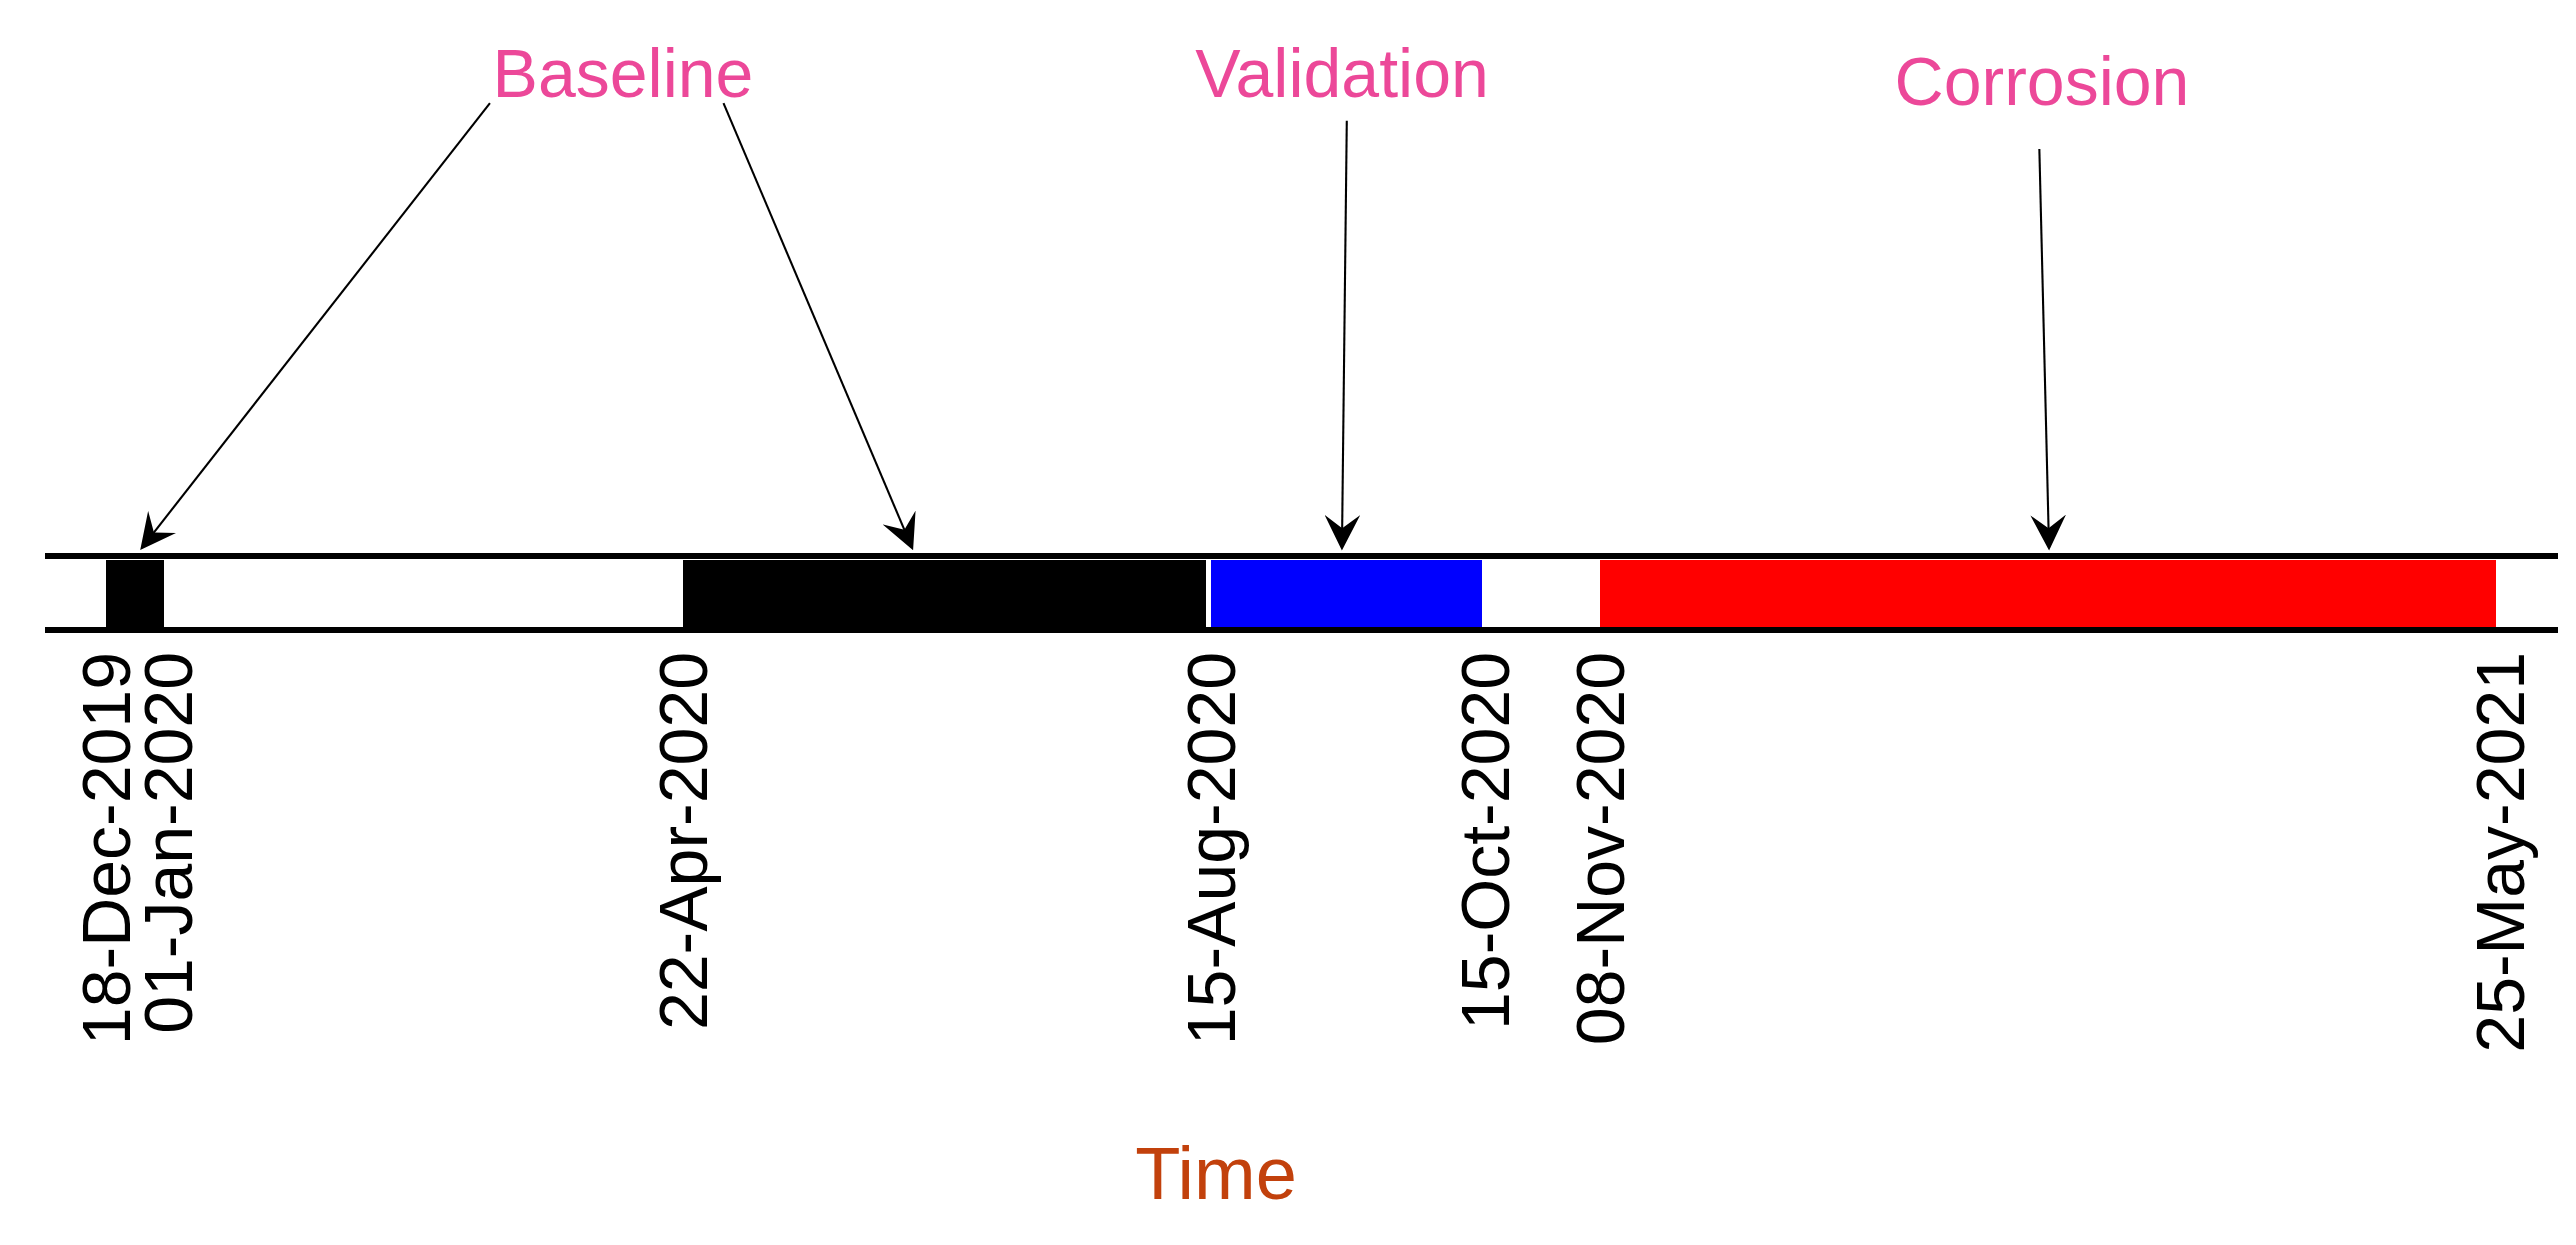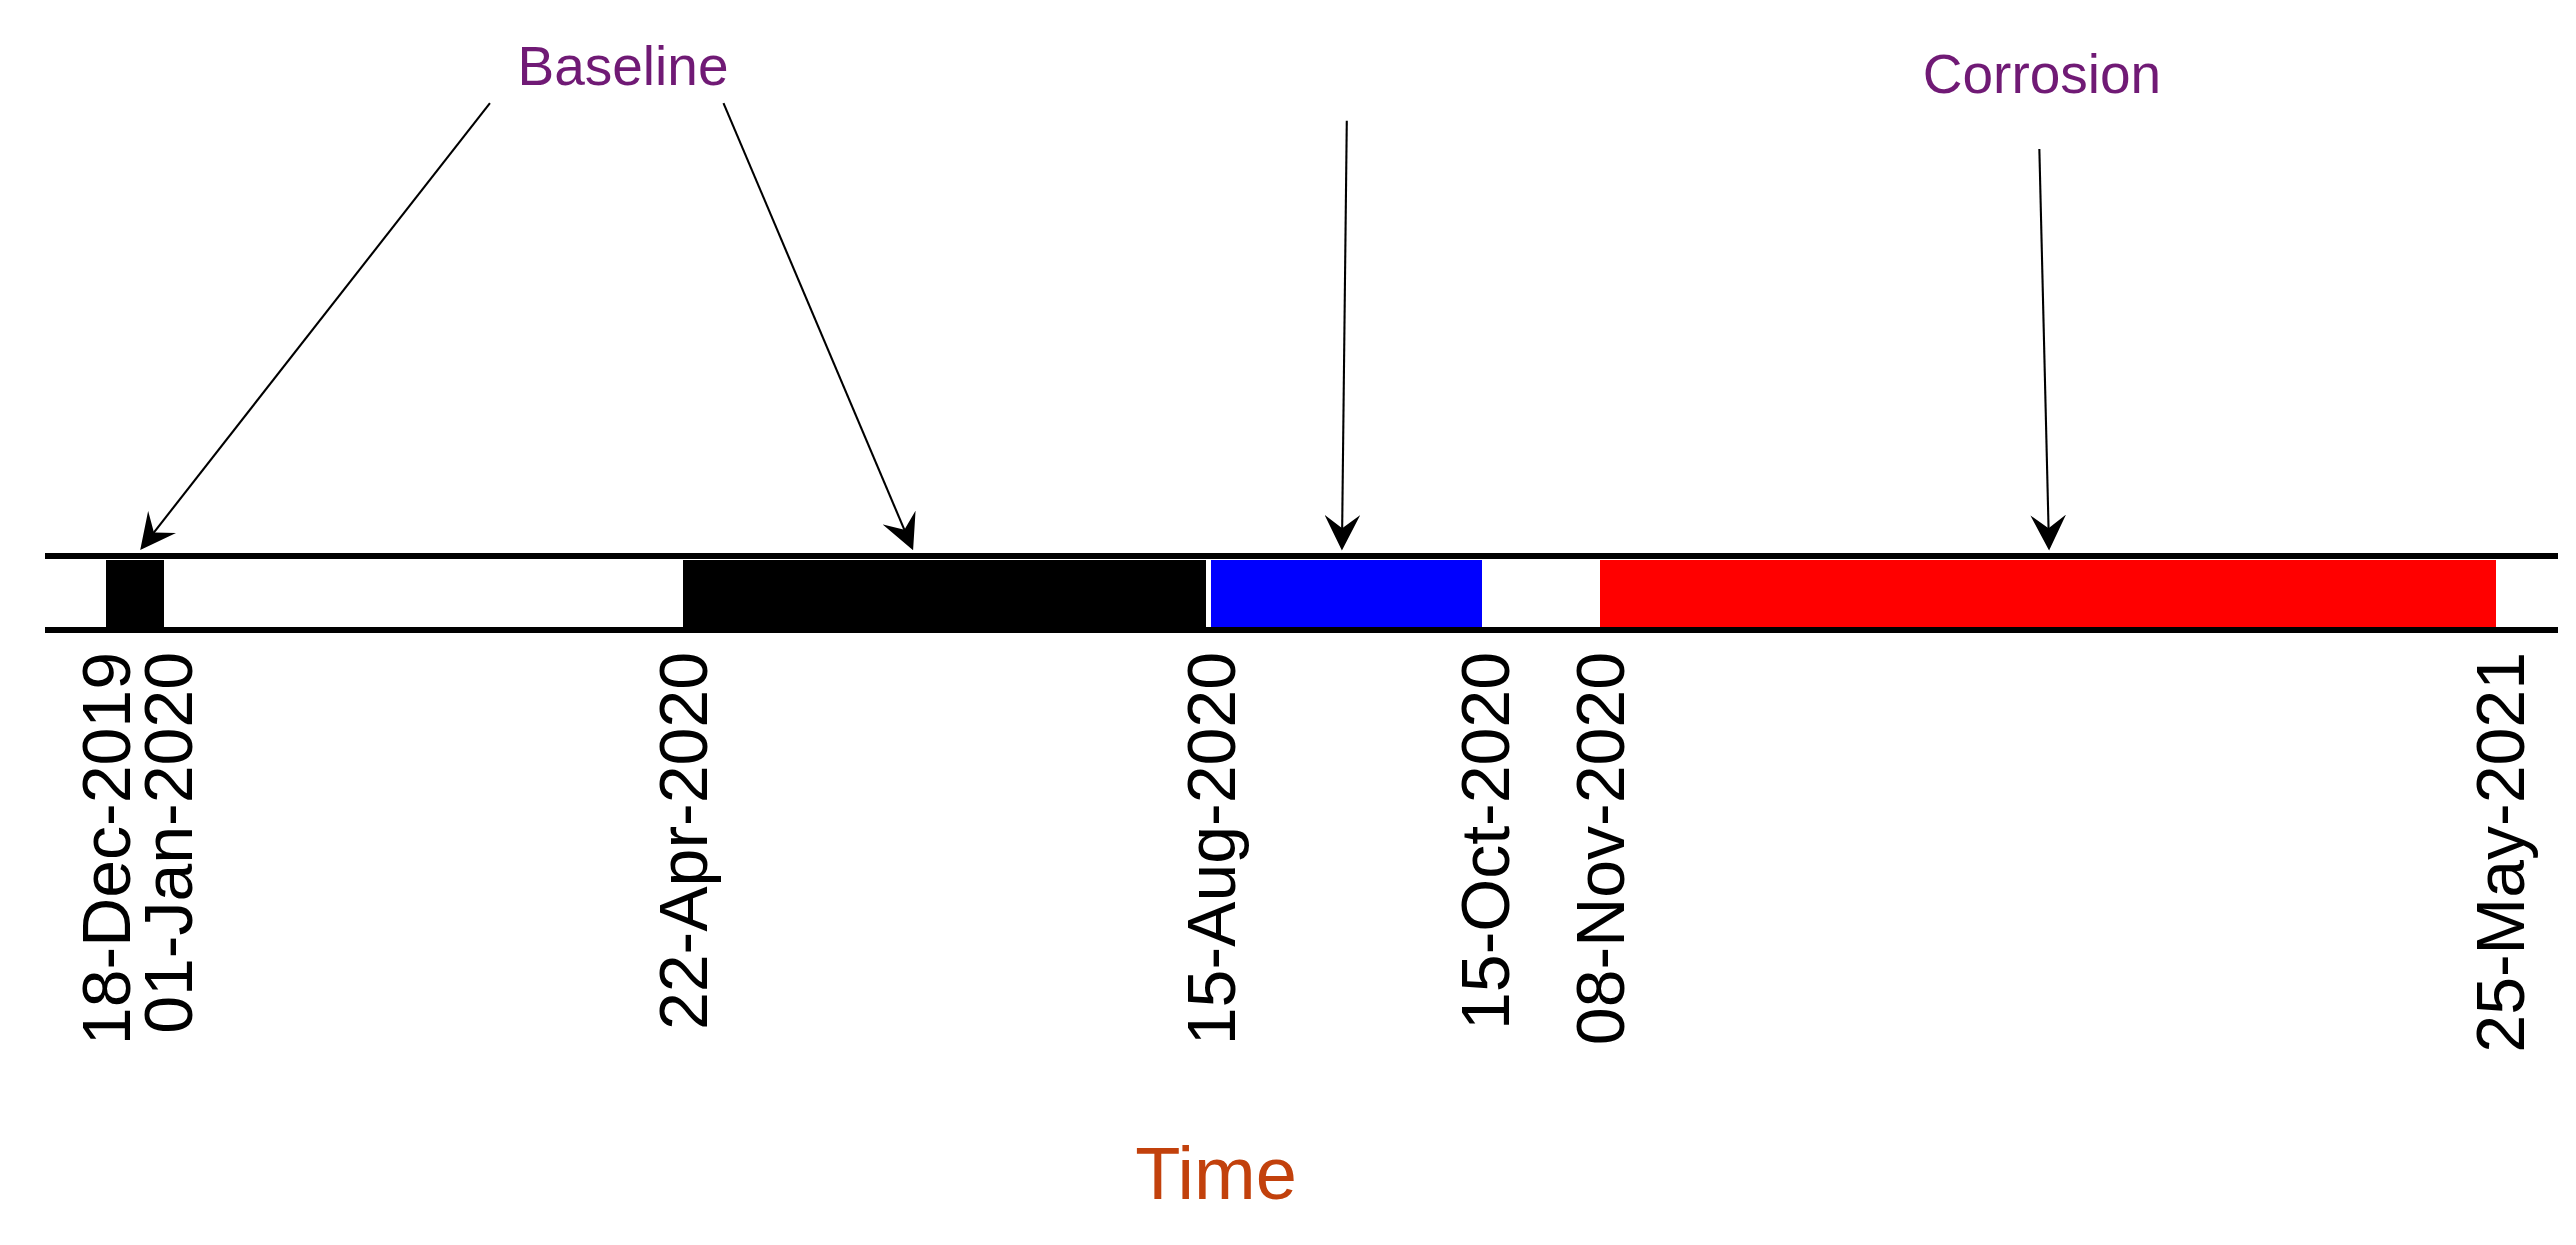--- a/index.html
+++ b/index.html
@@ -35,25 +35,25 @@
     top: 652px;
     font-size: 68px;
     line-height: 1.0;
     white-space: nowrap;
     transform-origin: 0 0;
     transform: rotate(-90deg) translate(-100%, -50%);
     color: #000000;
   }
   .ann {
     position: absolute;
-    font-size: 55px;
+    font-size: 68px;
     line-height: 1.0;
     white-space: nowrap;
     transform: translateX(-50%);
-    color: #701a75;
+    color: #ec4899;
   }
   .xlabel {
     position: absolute;
     left: 1216px;
     top: 1137px;
     font-size: 74px;
     line-height: 1.0;
     white-space: nowrap;
     transform: translateX(-50%);
     color: #c2410c;
@@ -66,20 +66,21 @@
     height: 1245px;
     pointer-events: none;
   }
 </style>
 </head>
 <body>
 
 <div class="canvas">
 
   <div class="ann" style="left: 623px; top: 39px;">Baseline</div>
+  <div class="ann" style="left: 1342px; top: 39px;">Validation</div>
   <div class="ann" style="left: 2042px; top: 47px;">Corrosion</div>
 
   <svg class="arrows" viewBox="0 0 3198 1546">
     <defs>
       <marker id="arrowhead" viewBox="0 0 12 12" refX="11" refY="6" markerWidth="17" markerHeight="17" orient="auto" markerUnits="strokeWidth">
         <path d="M0,0 L12,6 L0,12 L4.5,6 Z" fill="#000000"></path>
       </marker>
     </defs>
     <line x1="608" y1="128" x2="176" y2="680" stroke="#000000" stroke-width="2.6" marker-end="url(#arrowhead)"></line>
     <line x1="898" y1="128" x2="1132" y2="680" stroke="#000000" stroke-width="2.6" marker-end="url(#arrowhead)"></line>

